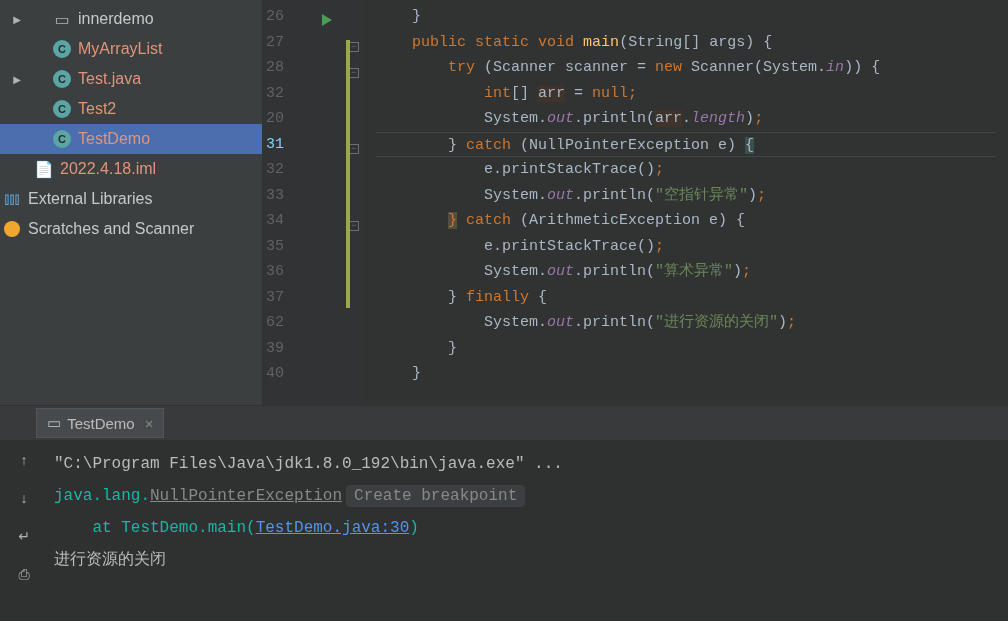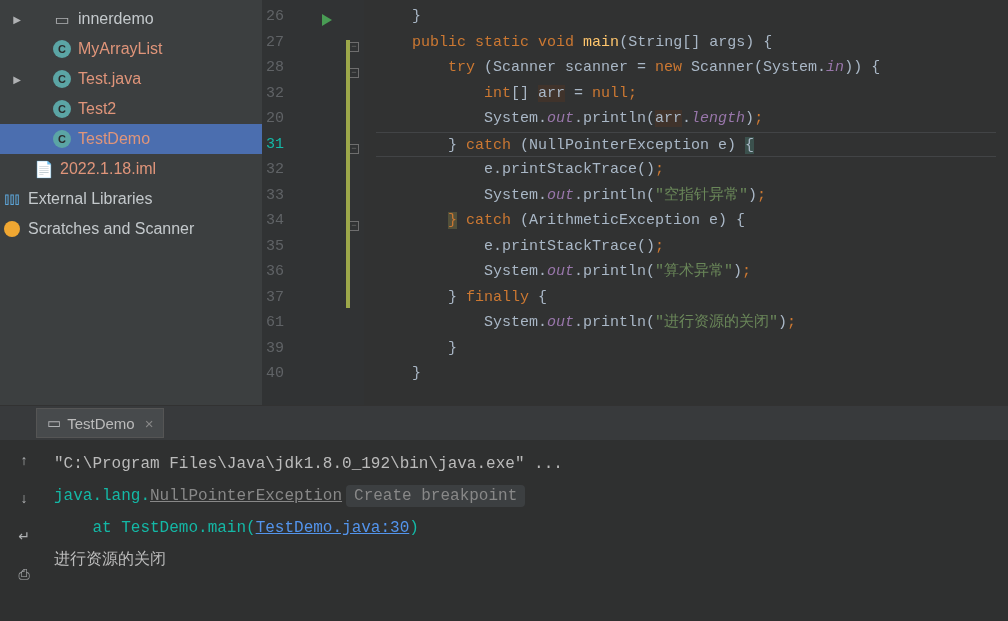--- a/index.html
+++ b/index.html
@@ -52,21 +52,21 @@
 .gutter {
   width: 56px;
   background: rgba(49,51,53,0.5);
   text-align: left;
   padding: 4px 12px 4px 4px;
   color: #606366;
   line-height: 25.5px;
   user-select: none;
 }
 .gutter .ln { height: 25.5px; }
-.gutter .ln.current { color: #14b8a6; }
+.gutter .ln.current { color: #7dd3fc; }
 .run-gutter {
   width: 28px;
   background: rgba(49,51,53,0.5);
   position: relative;
 }
 .run-gutter .play {
   position: absolute;
   top: 14px;
   left: 4px;
   width: 0; height: 0;
@@ -197,21 +197,21 @@
     <div class="tree-item orange selected">
       <span class="indent2"></span>
       <span class="icon">
           <span class="icon-class">C</span>
         </span>
       <span>TestDemo</span>
     </div>
     <div class="tree-item orange">
       <span class="indent1"></span>
       <span class="icon icon-file">📄</span>
-      <span>2022.1.18.iml</span>
+      <span>2022.4.18.iml</span>
     </div>
     <div class="tree-item" style="padding-left:2px;">
       <span class="icon icon-lib">⫾⫾⫾</span>
       <span>External Libraries</span>
     </div>
     <div class="tree-item" style="padding-left:2px;">
       <span class="icon">
           <span class="icon-scratch"></span>
         </span>
       <span>Scratches and Scanner</span>
@@ -225,21 +225,21 @@
         <div class="ln">28</div>
         <div class="ln">32</div>
         <div class="ln">20</div>
         <div class="ln current">31</div>
         <div class="ln">32</div>
         <div class="ln">33</div>
         <div class="ln">34</div>
         <div class="ln">35</div>
         <div class="ln">36</div>
         <div class="ln">37</div>
-        <div class="ln">61</div>
+        <div class="ln">62</div>
         <div class="ln">39</div>
         <div class="ln">40</div>
       </div>
     <div class="run-gutter">
       <div class="play"></div>
     </div>
     <div class="fold-gutter">
       <div class="fold-mark" style="top:42px;">−</div>
       <div class="fold-mark" style="top:68px;">−</div>
       <div class="fold-mark" style="top:144px;">−</div>

